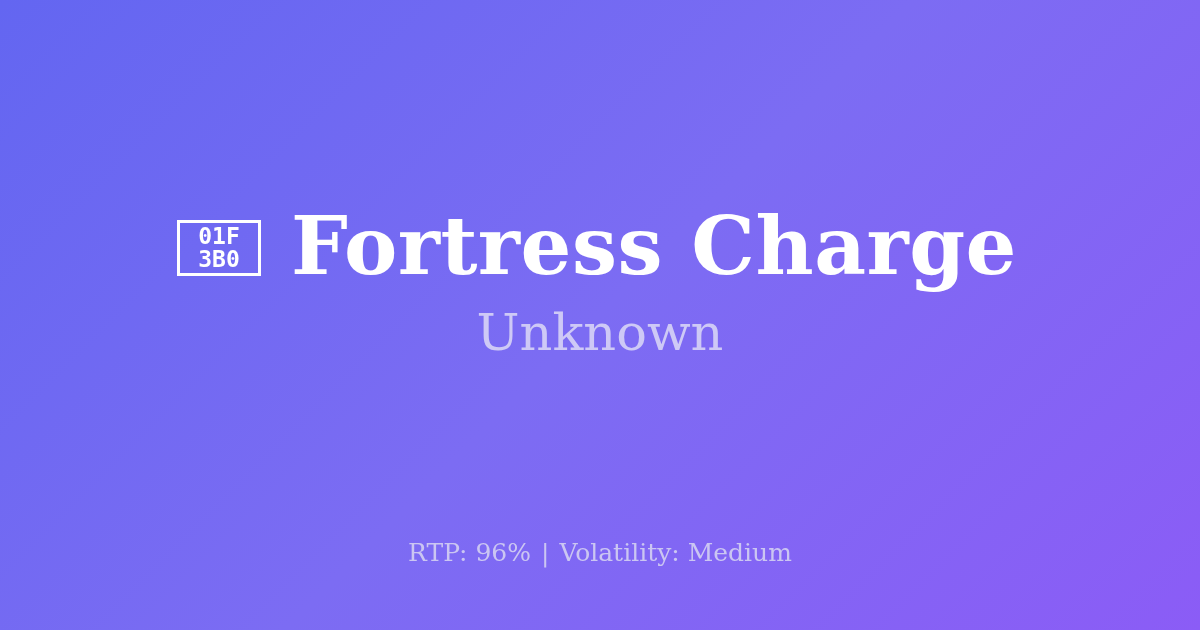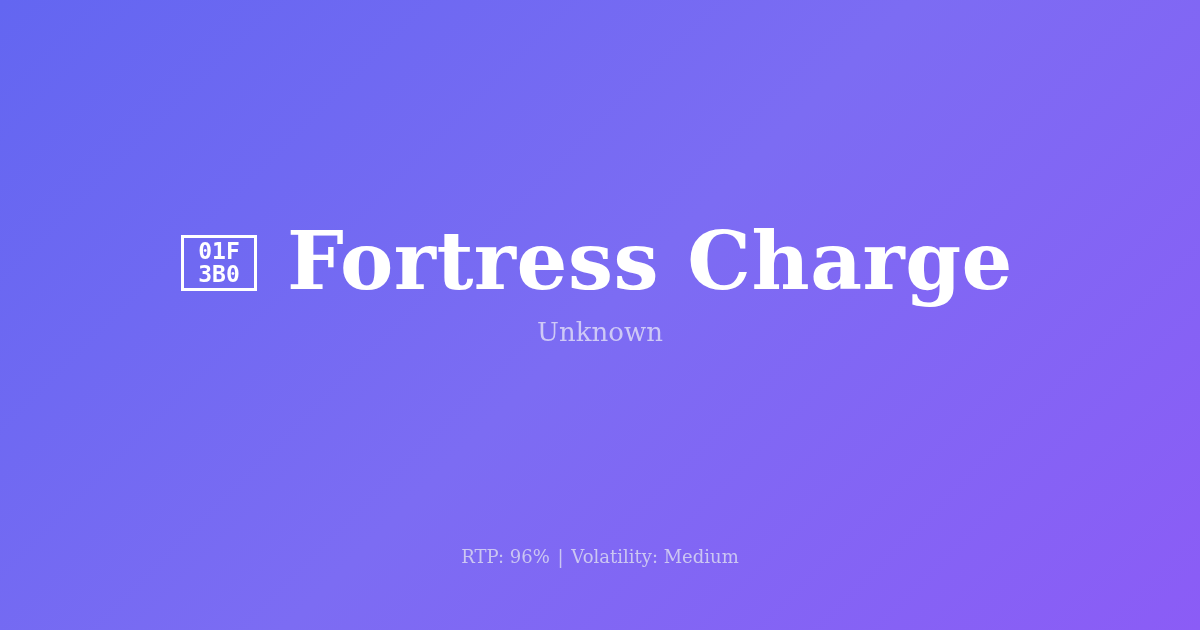--- a/index.html
+++ b/index.html
@@ -54,21 +54,21 @@
     margin: 6px;
     padding: 0;
   }
 
   
   .tofu-glyph {
     display: inline-flex;
     flex-direction: column;
     align-items: center;
     justify-content: center;
-    width: 76px;
+    width: 84px;
     height: 56px;
     box-sizing: border-box;
     border: 3px solid #ffffff;
     font-family: "DejaVu Sans Mono", "Liberation Mono", monospace;
     font-size: 23px;
     font-weight: bold;
     line-height: 23px;
     color: #ffffff;
     letter-spacing: 0px;
     flex: none;
@@ -78,40 +78,40 @@
   }
   .tofu-glyph .tofu-line {
     display: block;
     height: 23px;
   }
 
   
   .game-subtitle {
     font-family: "DejaVu Serif", "Liberation Serif", serif;
     font-weight: normal;
-    font-size: 26px;
+    font-size: 51px;
     line-height: 1.2;
     color: #cec9f6;
     margin: 0;
     padding: 0;
     text-align: left;
     position: relative;
     top: -28px;
   }
 
   
   .game-meta {
     position: absolute;
     left: 0;
     right: 0;
     bottom: 62px;
     text-align: center;
     font-family: "DejaVu Serif", "Liberation Serif", serif;
     font-weight: normal;
-    font-size: 18px;
+    font-size: 25px;
     line-height: 1.2;
     color: #cbc6f2;
     margin: 0;
     padding: 0;
   }
   .game-meta .meta-sep {
     padding: 0 2px;
   }
 </style>
 </head>

